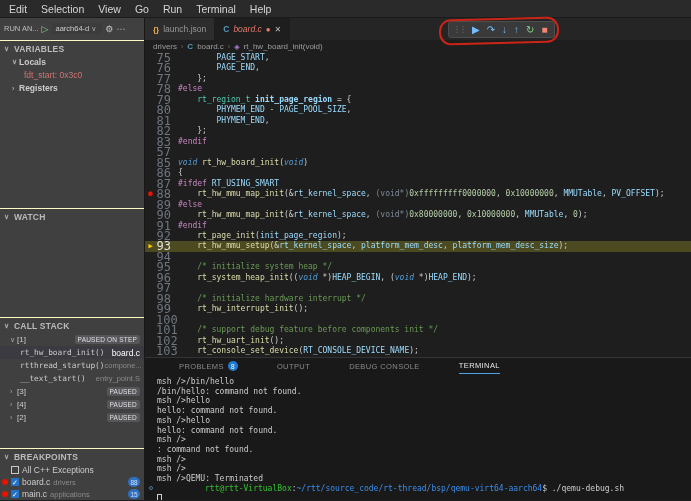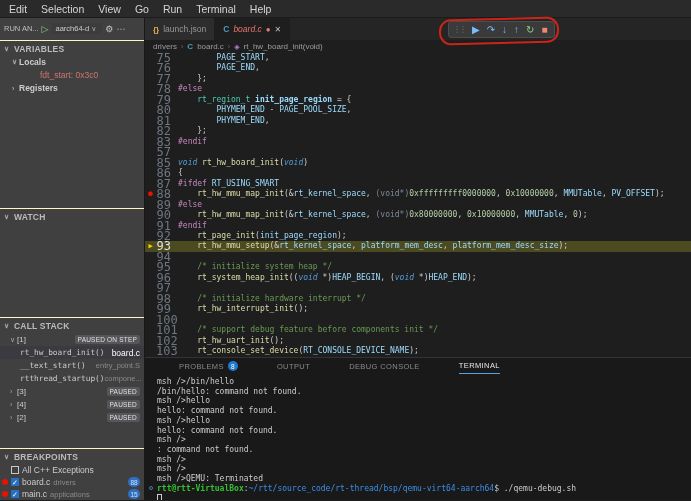--- a/index.html
+++ b/index.html
@@ -22,21 +22,21 @@
   .cfg-select { background:#3c3c3c; border-radius:2px; font-size:7.5px; color:#cccccc;
                 padding:1px 4px; display:flex; align-items:center; gap:2px; }
   .gear-icon, .more-icon { color:#c5c5c5; font-size:9px; }
 
   .section { border-top:1px solid #fef9c3; }
   .sec-head { font-size:8.5px; font-weight:bold; color:#bbbbbb; padding:3px 4px 2px 4px;
               display:flex; align-items:center; gap:3px; letter-spacing:.2px; }
   .chev { font-size:7px; color:#aaaaaa; width:7px; display:inline-block; }
 
   .sb-row { font-size:8.5px; color:#cccccc; height:13px; display:flex; align-items:center; }
-  .tree1 { padding-left:12px; } .tree2 { padding-left:40px; }
+  .tree1 { padding-left:12px; } .tree2 { padding-left:24px; }
   .var-val { color:#ce7470; }
 
   .sec-vars { height:170px; } .sec-watch { height:110px; }
   .sec-stack { height:132px; } .sec-bp { flex:1; }
 
   .cs-row { display:flex; align-items:center; font-size:8px; height:13px;
             padding:0 4px 0 10px; color:#cccccc; white-space:nowrap; }
   .cs-row.sel { background:#3a3a40; }
   .cs-frame { padding-left:20px; }
   .cs-fn { font-family:"DejaVu Sans Mono",monospace; font-size:7.8px; }
@@ -108,21 +108,21 @@
   .panel-tabs { height:16px; display:flex; align-items:center; padding-left:9px; gap:14px; }
   .ptab { font-size:7.5px; color:#8a8a8a; letter-spacing:.4px; display:flex;
           align-items:center; gap:4px; height:100%;margin-left:25px; }
   .ptab.active { color:#e7e7e7; border-bottom:1px solid #4fa3e3; }
   .ptab-badge { background:#1f7ad1; border-radius:50%; width:10px; height:10px; font-size:6.5px;
                 color:#fff; display:inline-flex; align-items:center; justify-content:center; }
 
   .terminal { flex:1; font-family:"DejaVu Sans Mono",monospace; font-size:8px;
               line-height:9.7px; color:#cccccc; padding:3px 0 0 12px; overflow:hidden; }
   .t-line { position:relative; white-space:pre; }
-  .tp { color:#cccccc; } .tg { color:#33c033; font-weight:bold; } .tb { color:#3b8eea; }
+  .tp { color:#cccccc; } .tg { color:#33c033; font-weight:normal;margin-left:48px; } .tb { color:#3b8eea; }
   .t-deco { position:absolute; left:-8px; top:2px; width:4px; height:4px;
             border:1px solid #4f79a8; border-radius:50%; }
   .t-cursor { display:inline-block; width:5px; height:8px; border:1px solid #cccccc;
               vertical-align:middle; }
 </style>
 </head>
 <body>
 
 <div class="menubar">
     <span class="menu-item">Edit</span>
@@ -182,26 +182,26 @@
           <div class="cs-row">
             <span class="chev">∨</span>
             <span>[1]</span>
             <span class="cs-badge">PAUSED ON STEP</span>
           </div>
           <div class="cs-row cs-frame sel">
             <span class="cs-fn">rt_hw_board_init()</span>
             <span class="cs-loc">board.c</span>
           </div>
           <div class="cs-row cs-frame">
+            <span class="cs-fn">rtthread_startup()</span>
+            <span class="cs-loc">compone...</span>
+          </div>
+          <div class="cs-row cs-frame">
             <span class="cs-fn">__text_start()</span>
             <span class="cs-loc">entry_point.S</span>
-          </div>
-          <div class="cs-row cs-frame">
-            <span class="cs-fn">rtthread_startup()</span>
-            <span class="cs-loc">compone...</span>
           </div>
           <div class="cs-row">
             <span class="chev">›</span>
             <span>[3]</span>
             <span class="cs-badge">PAUSED</span>
           </div>
           <div class="cs-row">
             <span class="chev">›</span>
             <span>[4]</span>
             <span class="cs-badge">PAUSED</span>

